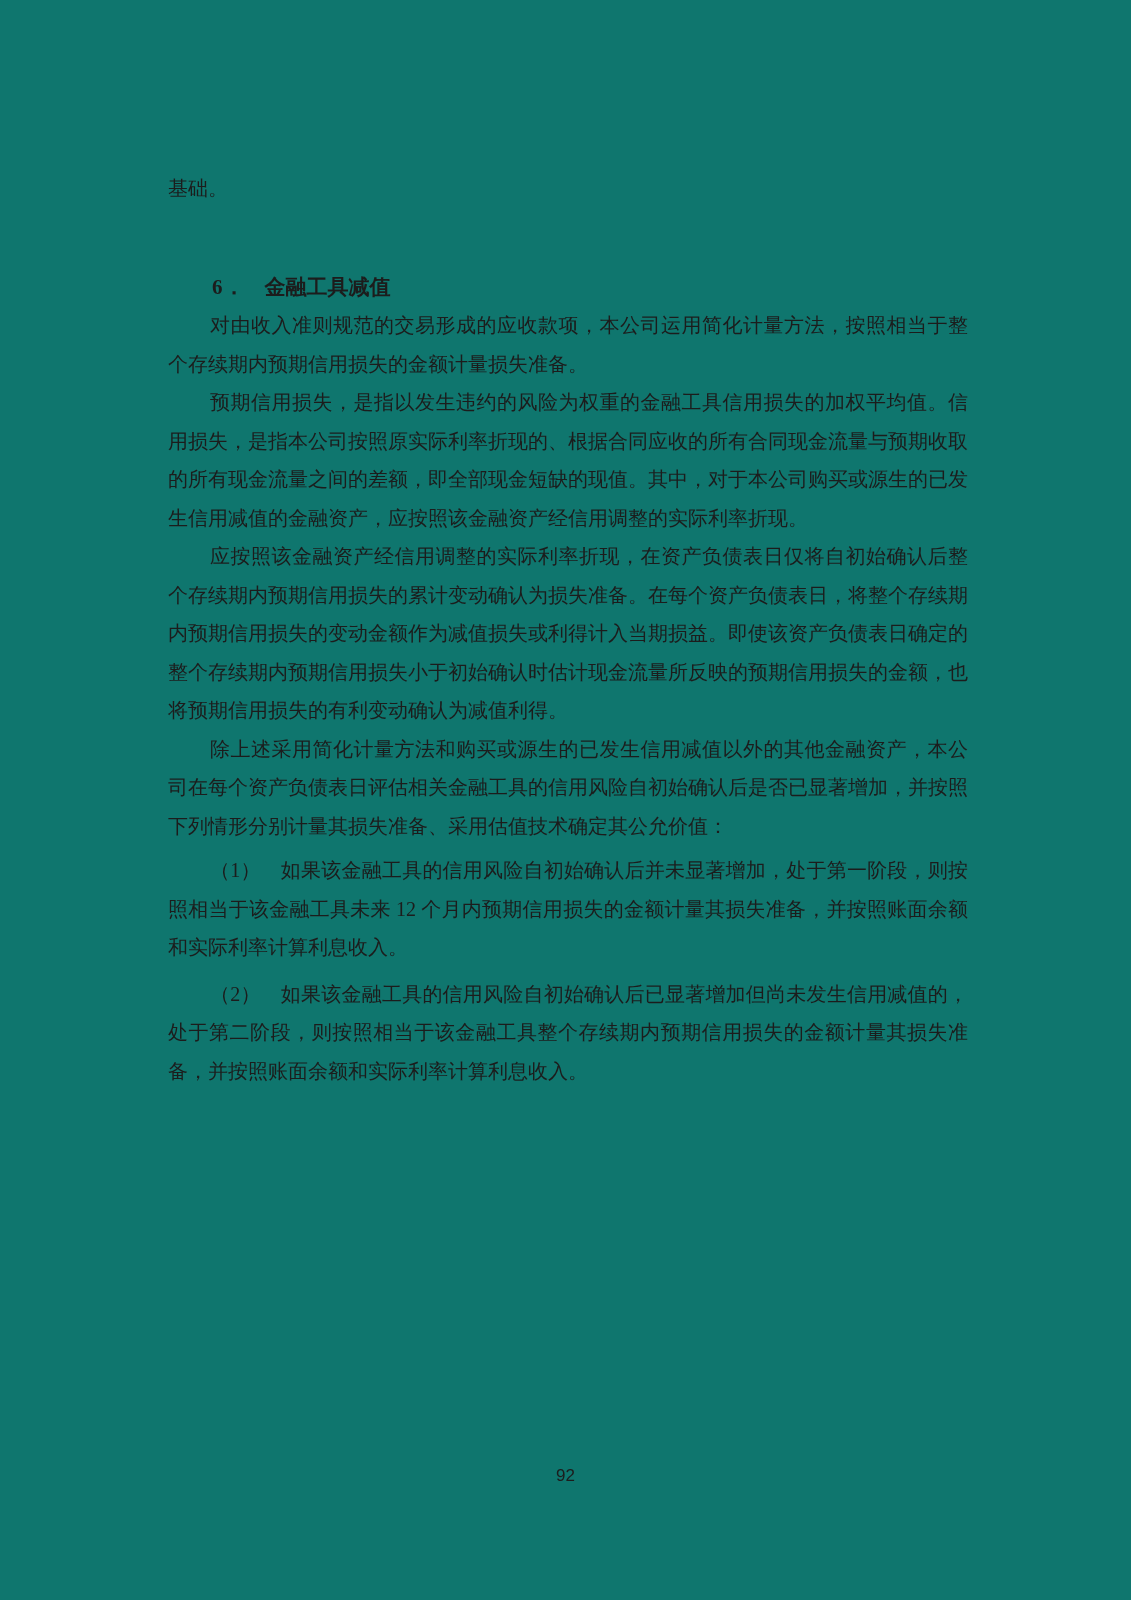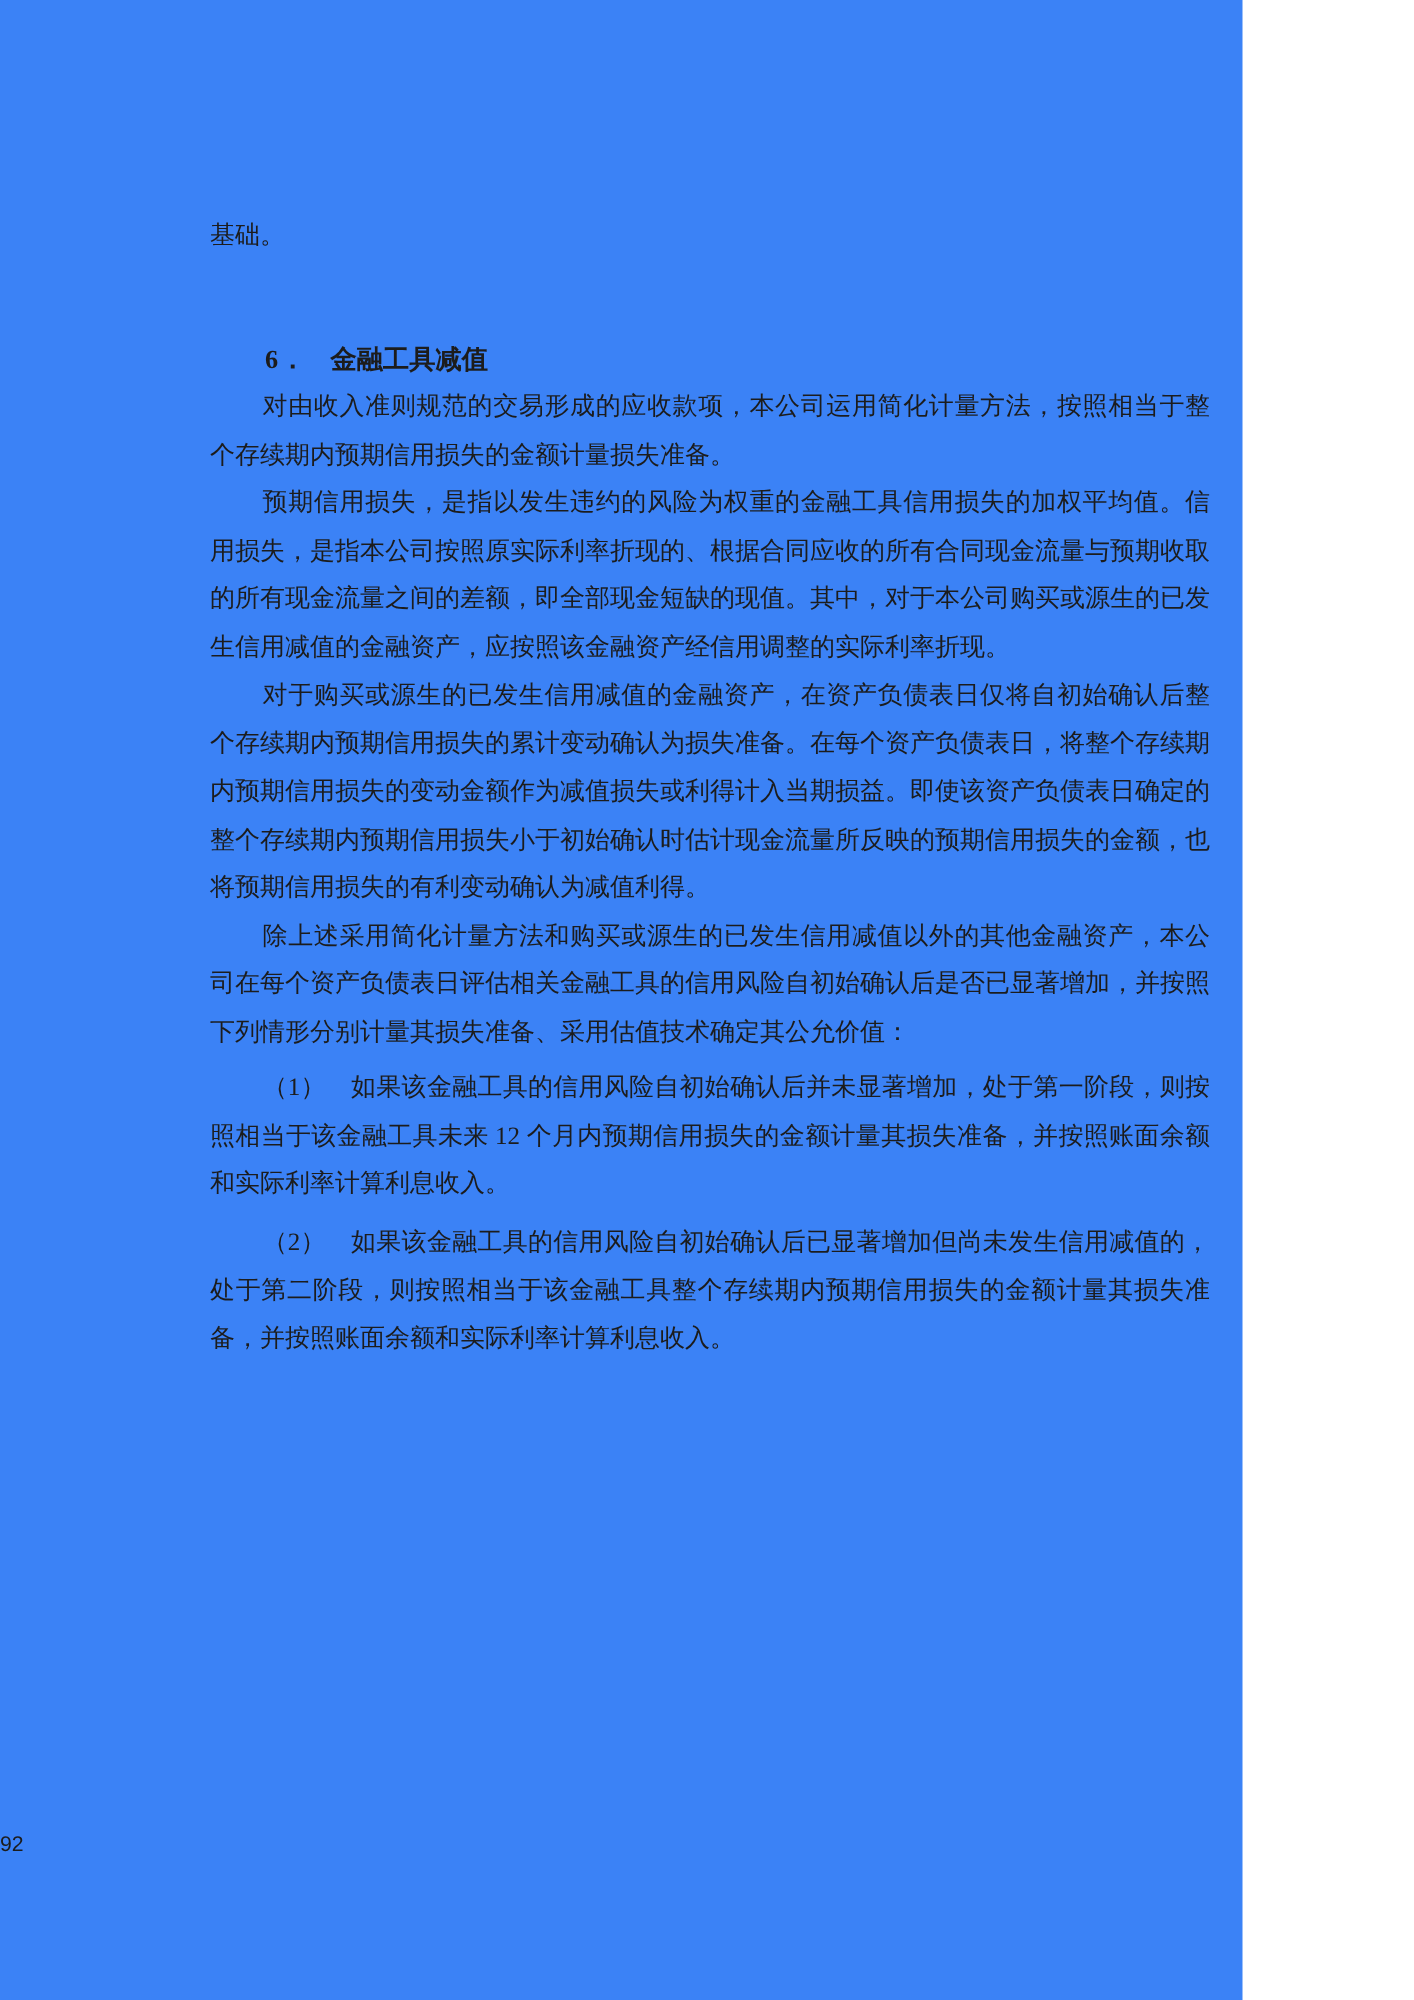--- a/index.html
+++ b/index.html
@@ -1,21 +1,21 @@
 <!DOCTYPE html>
 <html><head>
 <meta charset="utf-8">
 <style>
   * { margin: 0; padding: 0; box-sizing: border-box; }
   html, body { background: #ffffff; }
   .page {
     position: relative;
-    width: 994px;
+    width: 1131px;
     height: 1600px;
-    background: #3b82f6;
+    background: #0f766e;
     overflow: hidden;
     font-family: "Liberation Serif", "DejaVu Serif", serif;
     color: #1c1c1c;
   }
   .content {
     position: absolute;
     left: 168px;
     top: 169px;
     width: 800px;
     font-size: 20px;
@@ -31,21 +31,21 @@
     font-size: 21px;
   }
   .section-heading .heading-number { margin-right: 0.9em; letter-spacing: 1px; }
   .list-item-1 { margin-top: 6px; }
   .list-item-2 { margin-top: 8px; }
   .footer {
     position: absolute;
     left: 0;
     top: 1466px;
     width: 1131px;
-    text-align: left;
+    text-align: center;
     font-family: "Liberation Sans", "DejaVu Sans", sans-serif;
     font-size: 17px;
     color: #1c1c1c;
   }
 </style>
 </head>
 <body>
 
 <div class="page">
   <div class="content">
@@ -55,21 +55,21 @@
 
     <p class="section-heading">
       <span class="heading-number">6．</span><span>金融工具减值</span>
     </p>
 
 
     <p class="para">对由收入准则规范的交易形成的应收款项，本公司运用简化计量方法，按照相当于整个存续期内预期信用损失的金额计量损失准备。</p>
 
     <p class="para">预期信用损失，是指以发生违约的风险为权重的金融工具信用损失的加权平均值。信用损失，是指本公司按照原实际利率折现的、根据合同应收的所有合同现金流量与预期收取的所有现金流量之间的差额，即全部现金短缺的现值。其中，对于本公司购买或源生的已发生信用减值的金融资产，应按照该金融资产经信用调整的实际利率折现。</p>
 
-    <p class="para">对于购买或源生的已发生信用减值的金融资产，在资产负债表日仅将自初始确认后整个存续期内预期信用损失的累计变动确认为损失准备。在每个资产负债表日，将整个存续期内预期信用损失的变动金额作为减值损失或利得计入当期损益。即使该资产负债表日确定的整个存续期内预期信用损失小于初始确认时估计现金流量所反映的预期信用损失的金额，也将预期信用损失的有利变动确认为减值利得。</p>
+    <p class="para">应按照该金融资产经信用调整的实际利率折现，在资产负债表日仅将自初始确认后整个存续期内预期信用损失的累计变动确认为损失准备。在每个资产负债表日，将整个存续期内预期信用损失的变动金额作为减值损失或利得计入当期损益。即使该资产负债表日确定的整个存续期内预期信用损失小于初始确认时估计现金流量所反映的预期信用损失的金额，也将预期信用损失的有利变动确认为减值利得。</p>
 
     <p class="para">除上述采用简化计量方法和购买或源生的已发生信用减值以外的其他金融资产，本公司在每个资产负债表日评估相关金融工具的信用风险自初始确认后是否已显著增加，并按照下列情形分别计量其损失准备、采用估值技术确定其公允价值：</p>
 
     <p class="para list-item-1">（1）　如果该金融工具的信用风险自初始确认后并未显著增加，处于第一阶段，则按照相当于该金融工具未来 12 个月内预期信用损失的金额计量其损失准备，并按照账面余额和实际利率计算利息收入。</p>
 
     <p class="para list-item-2">（2）　如果该金融工具的信用风险自初始确认后已显著增加但尚未发生信用减值的，处于第二阶段，则按照相当于该金融工具整个存续期内预期信用损失的金额计量其损失准备，并按照账面余额和实际利率计算利息收入。</p>
 
   </div>
 
   <div class="footer">

